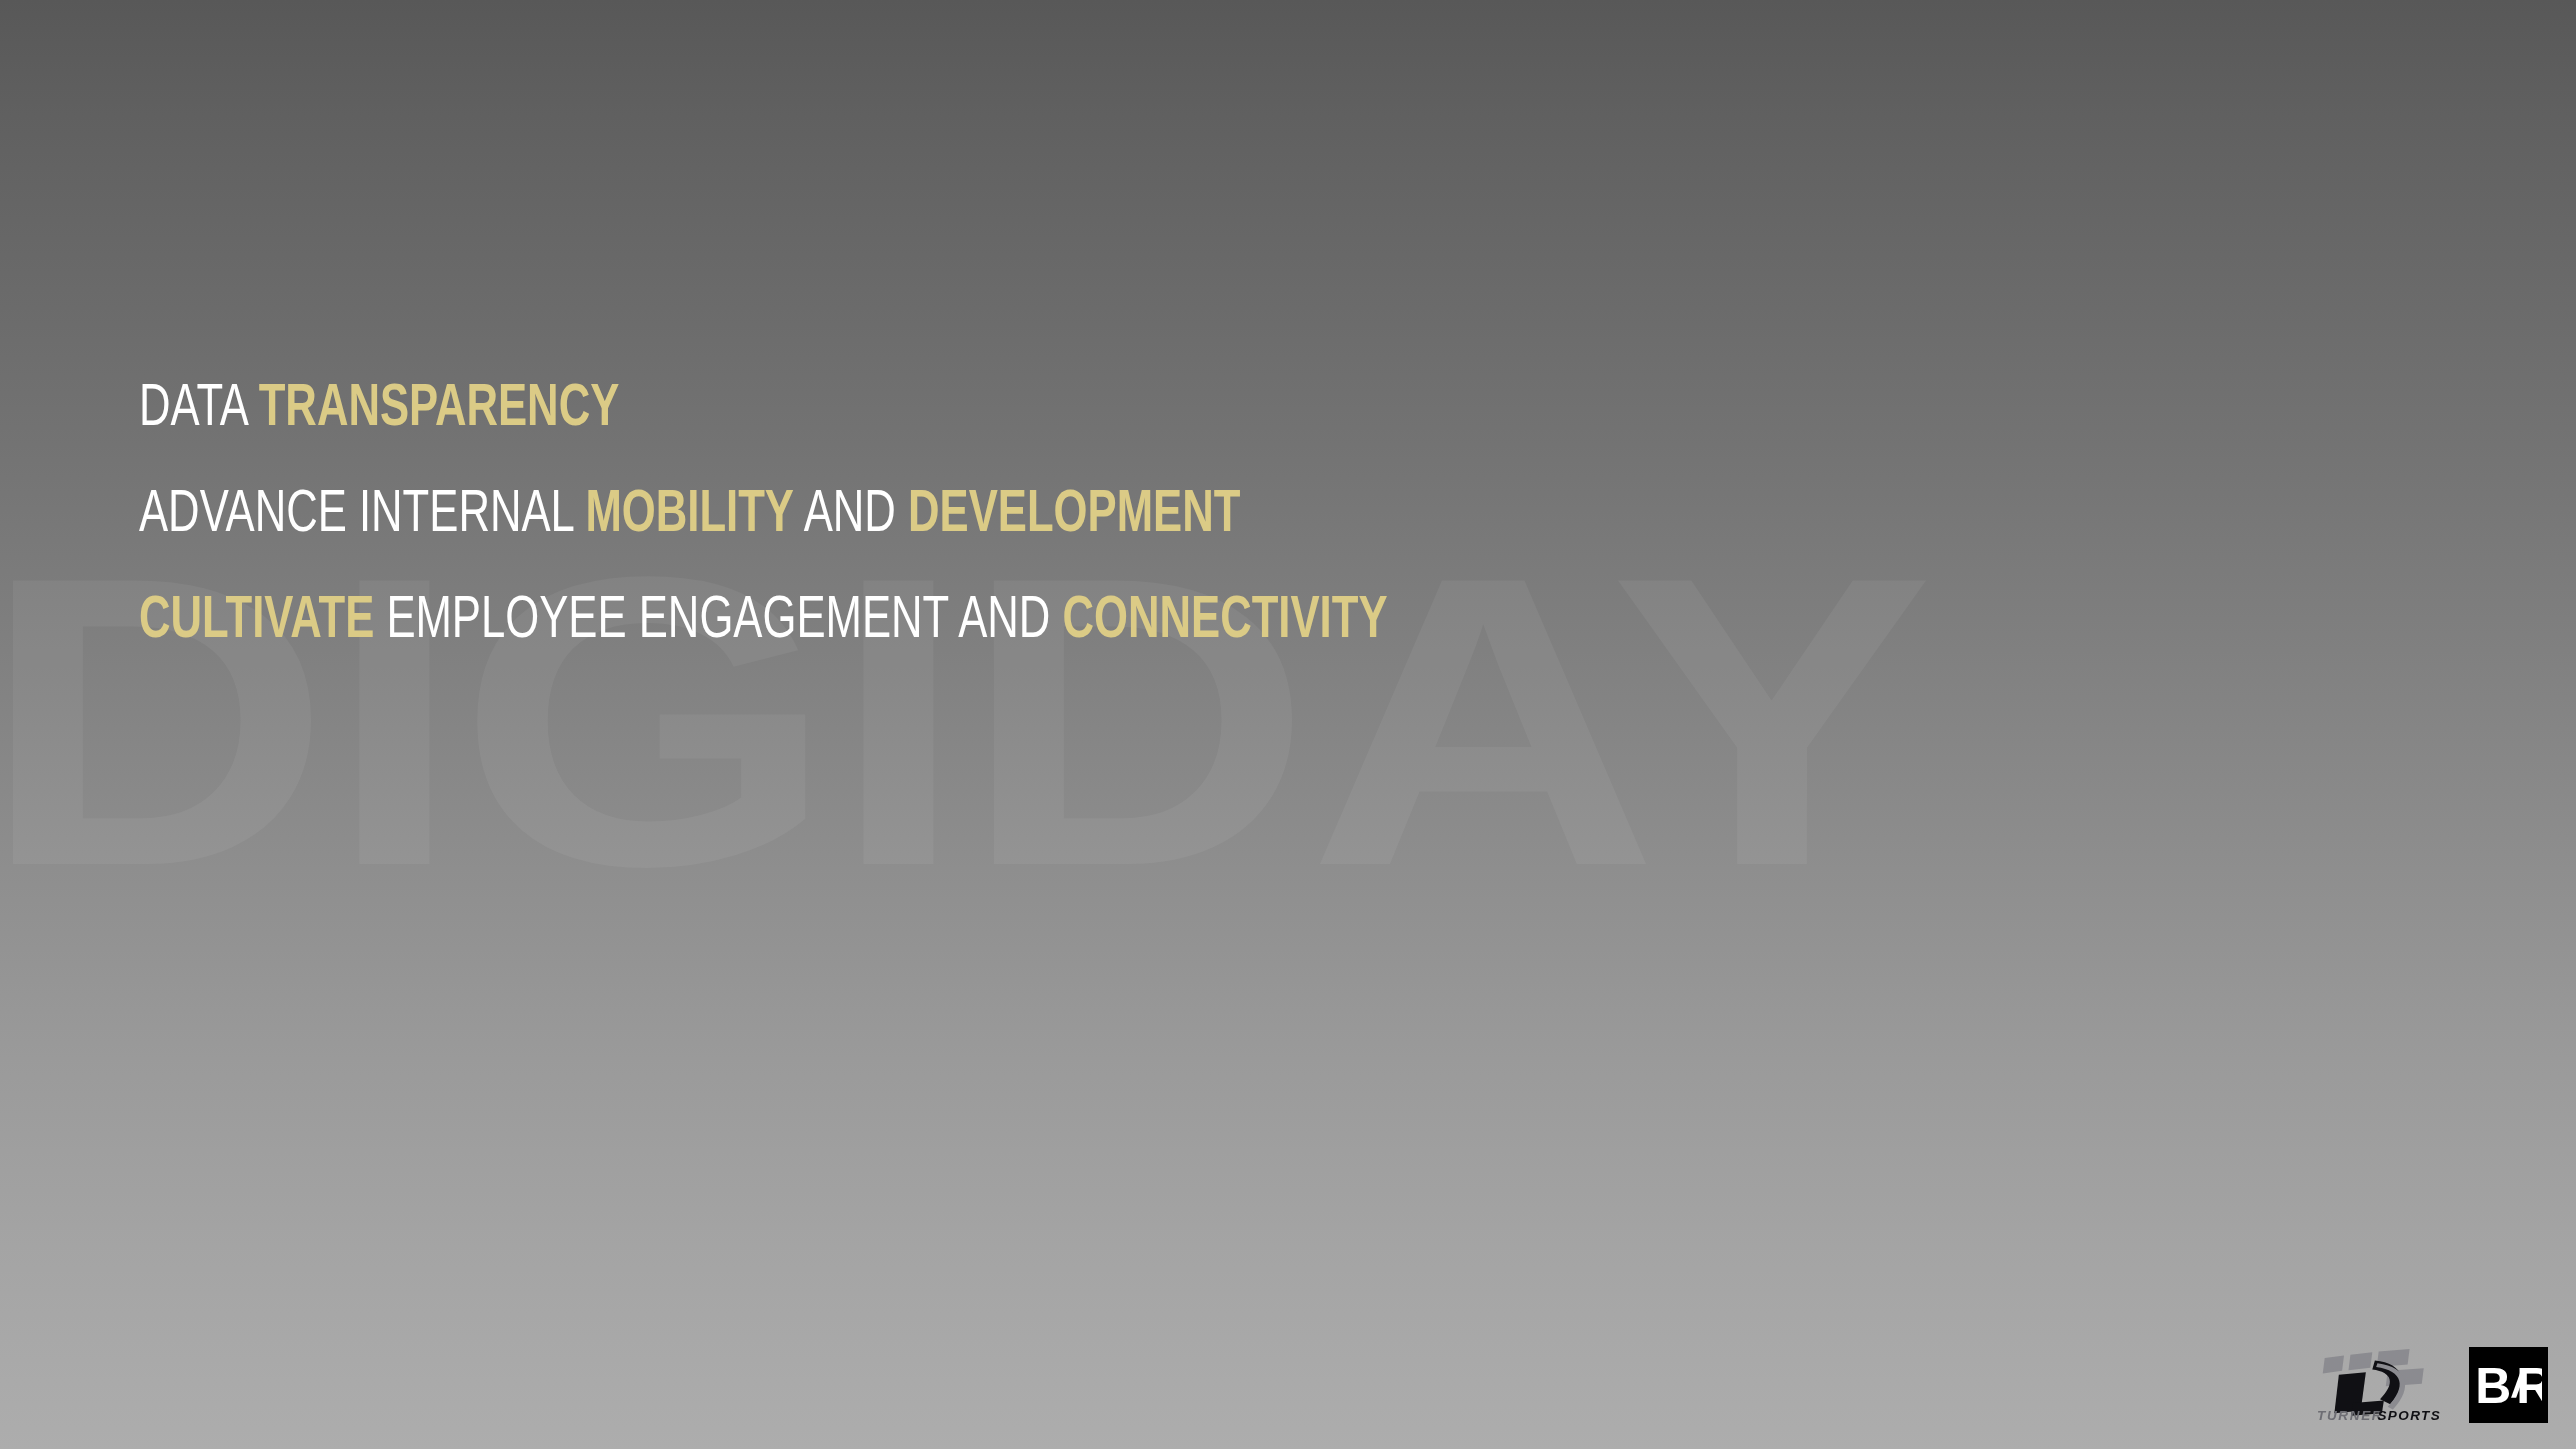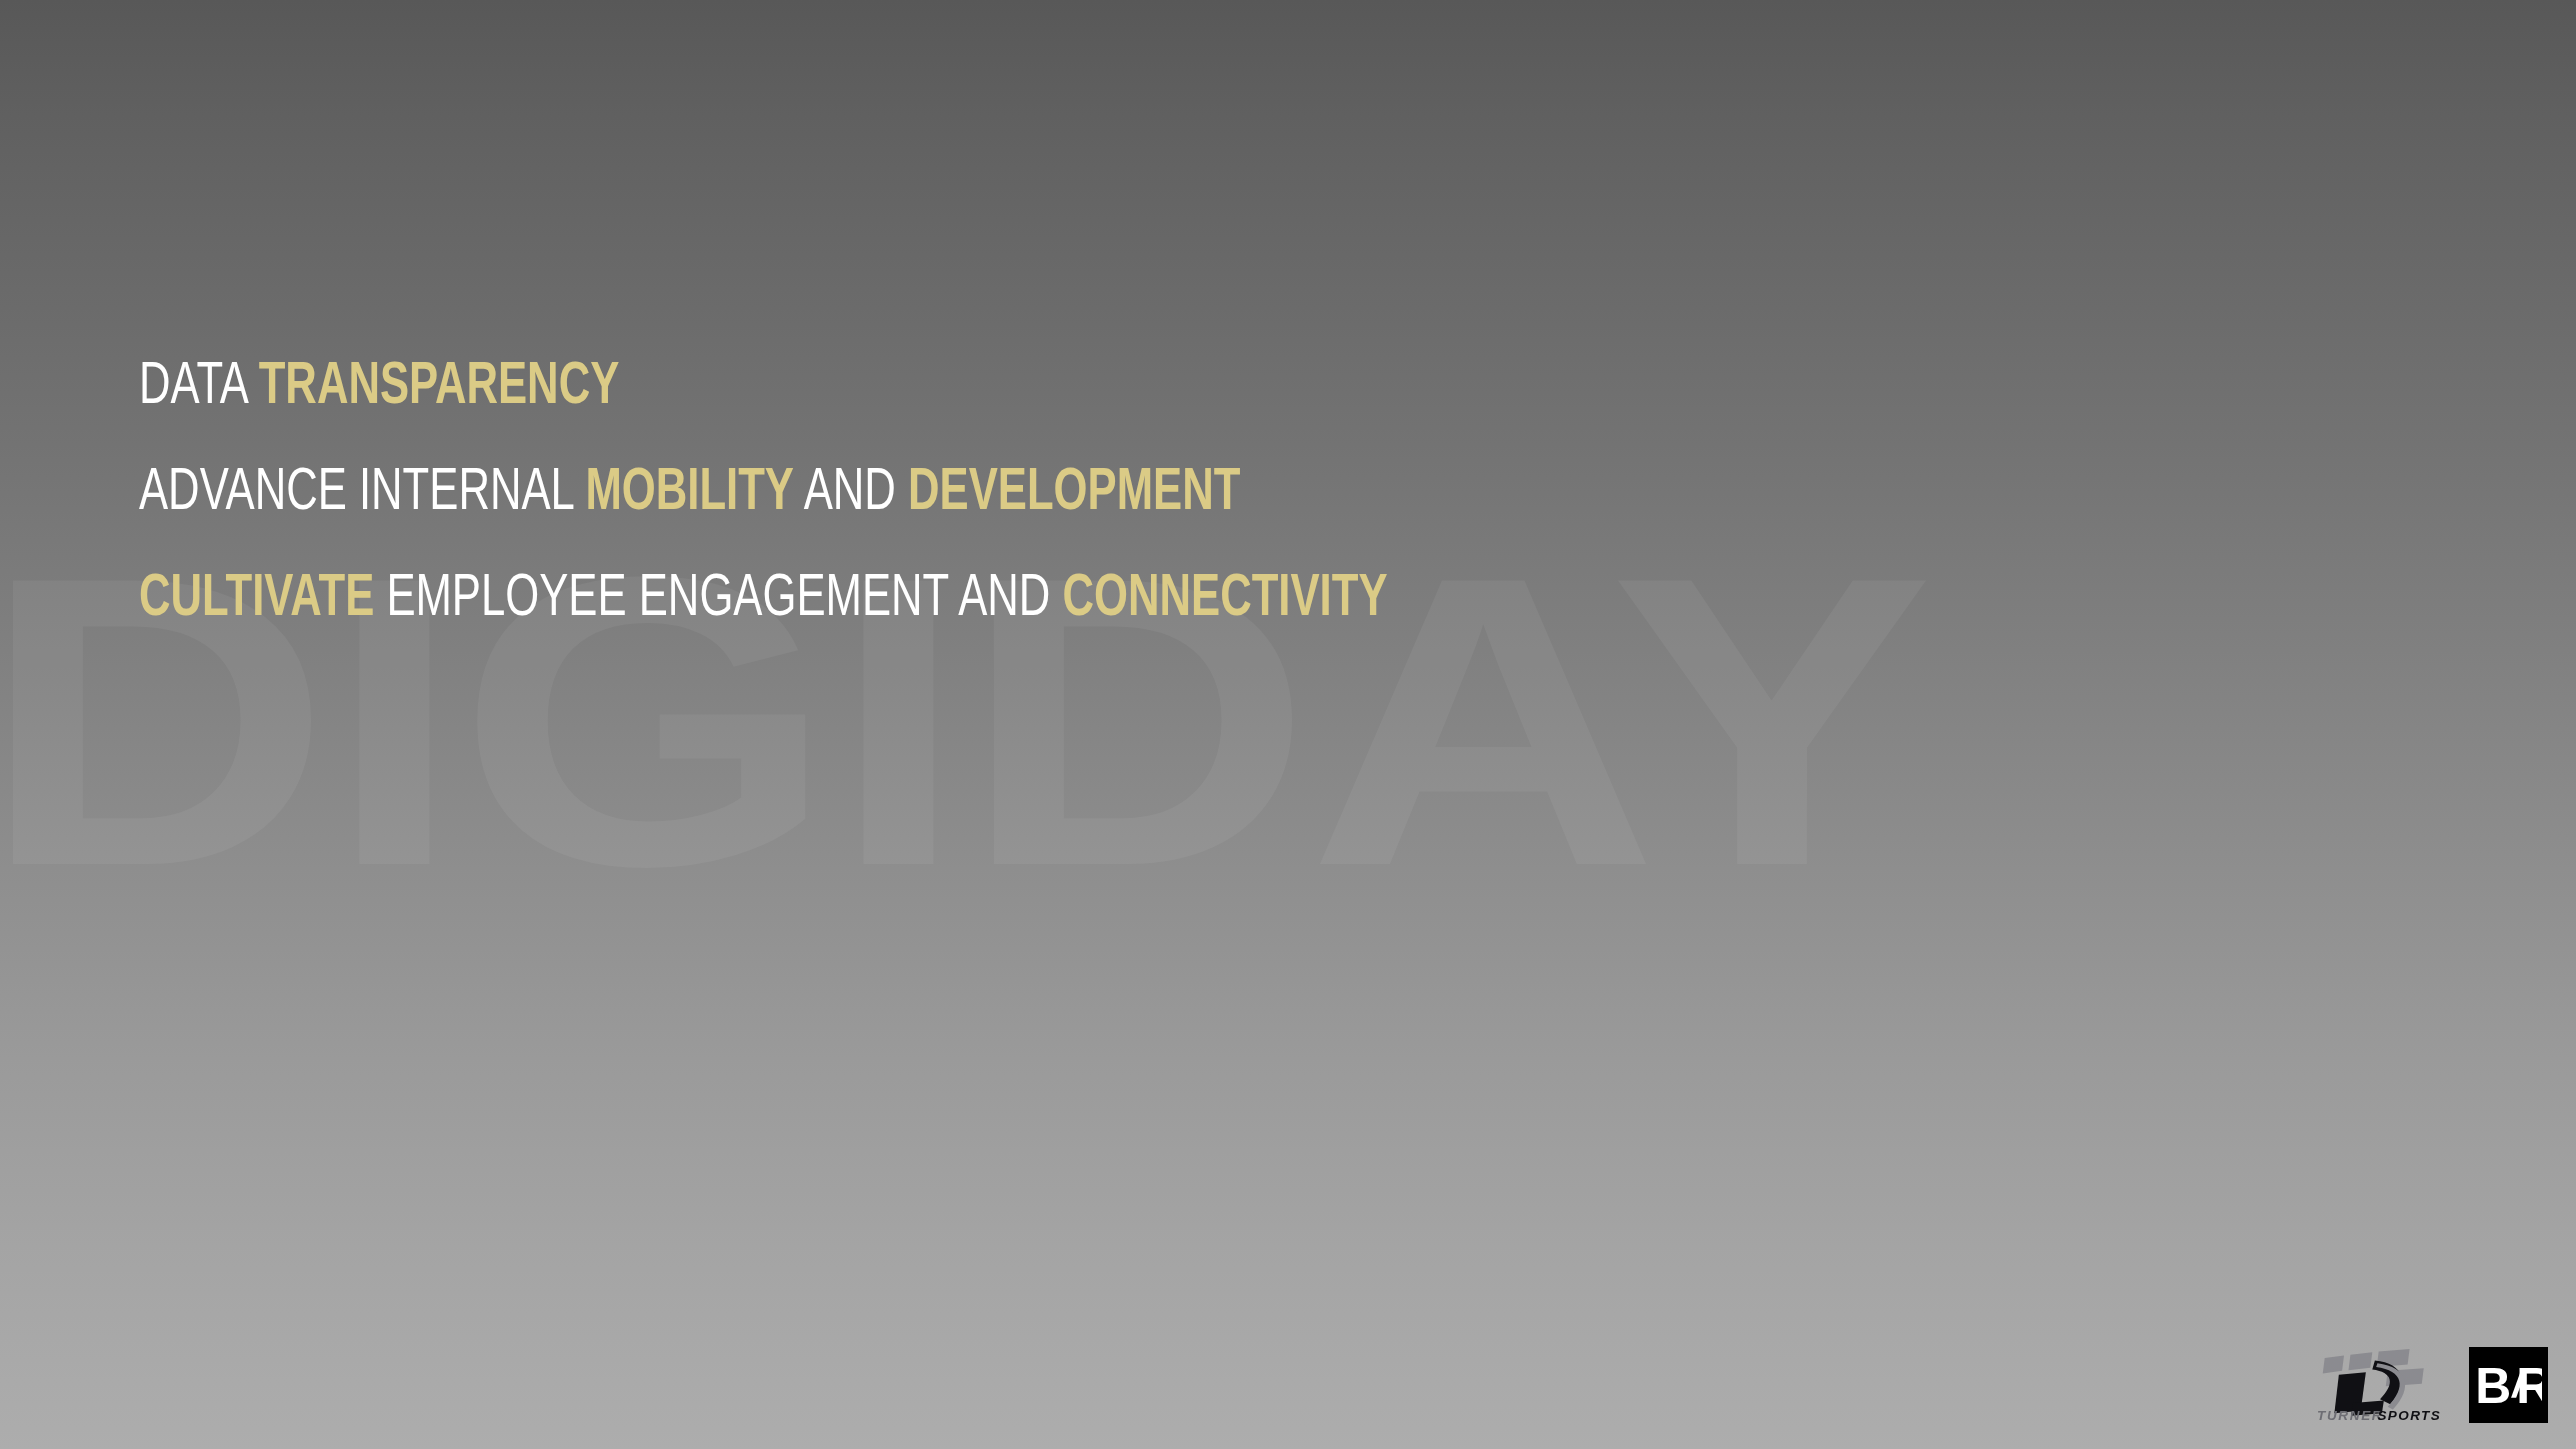--- a/index.html
+++ b/index.html
@@ -79,21 +79,21 @@
   
   #pillars {
     position: absolute;
     left: 139px;
     top: 353px;
     width: 2190px;
   }
   .pillar-line {
     height: 106px;
     display: flex;
-    align-items: flex-start;
+    align-items: center;
     white-space: nowrap;
   }
   .pillar-inner {
     transform: scaleX(0.74);
     transform-origin: left center;
     white-space: nowrap;
     font-size: 59px;
     line-height: 1.05;
   }
   .seg {

